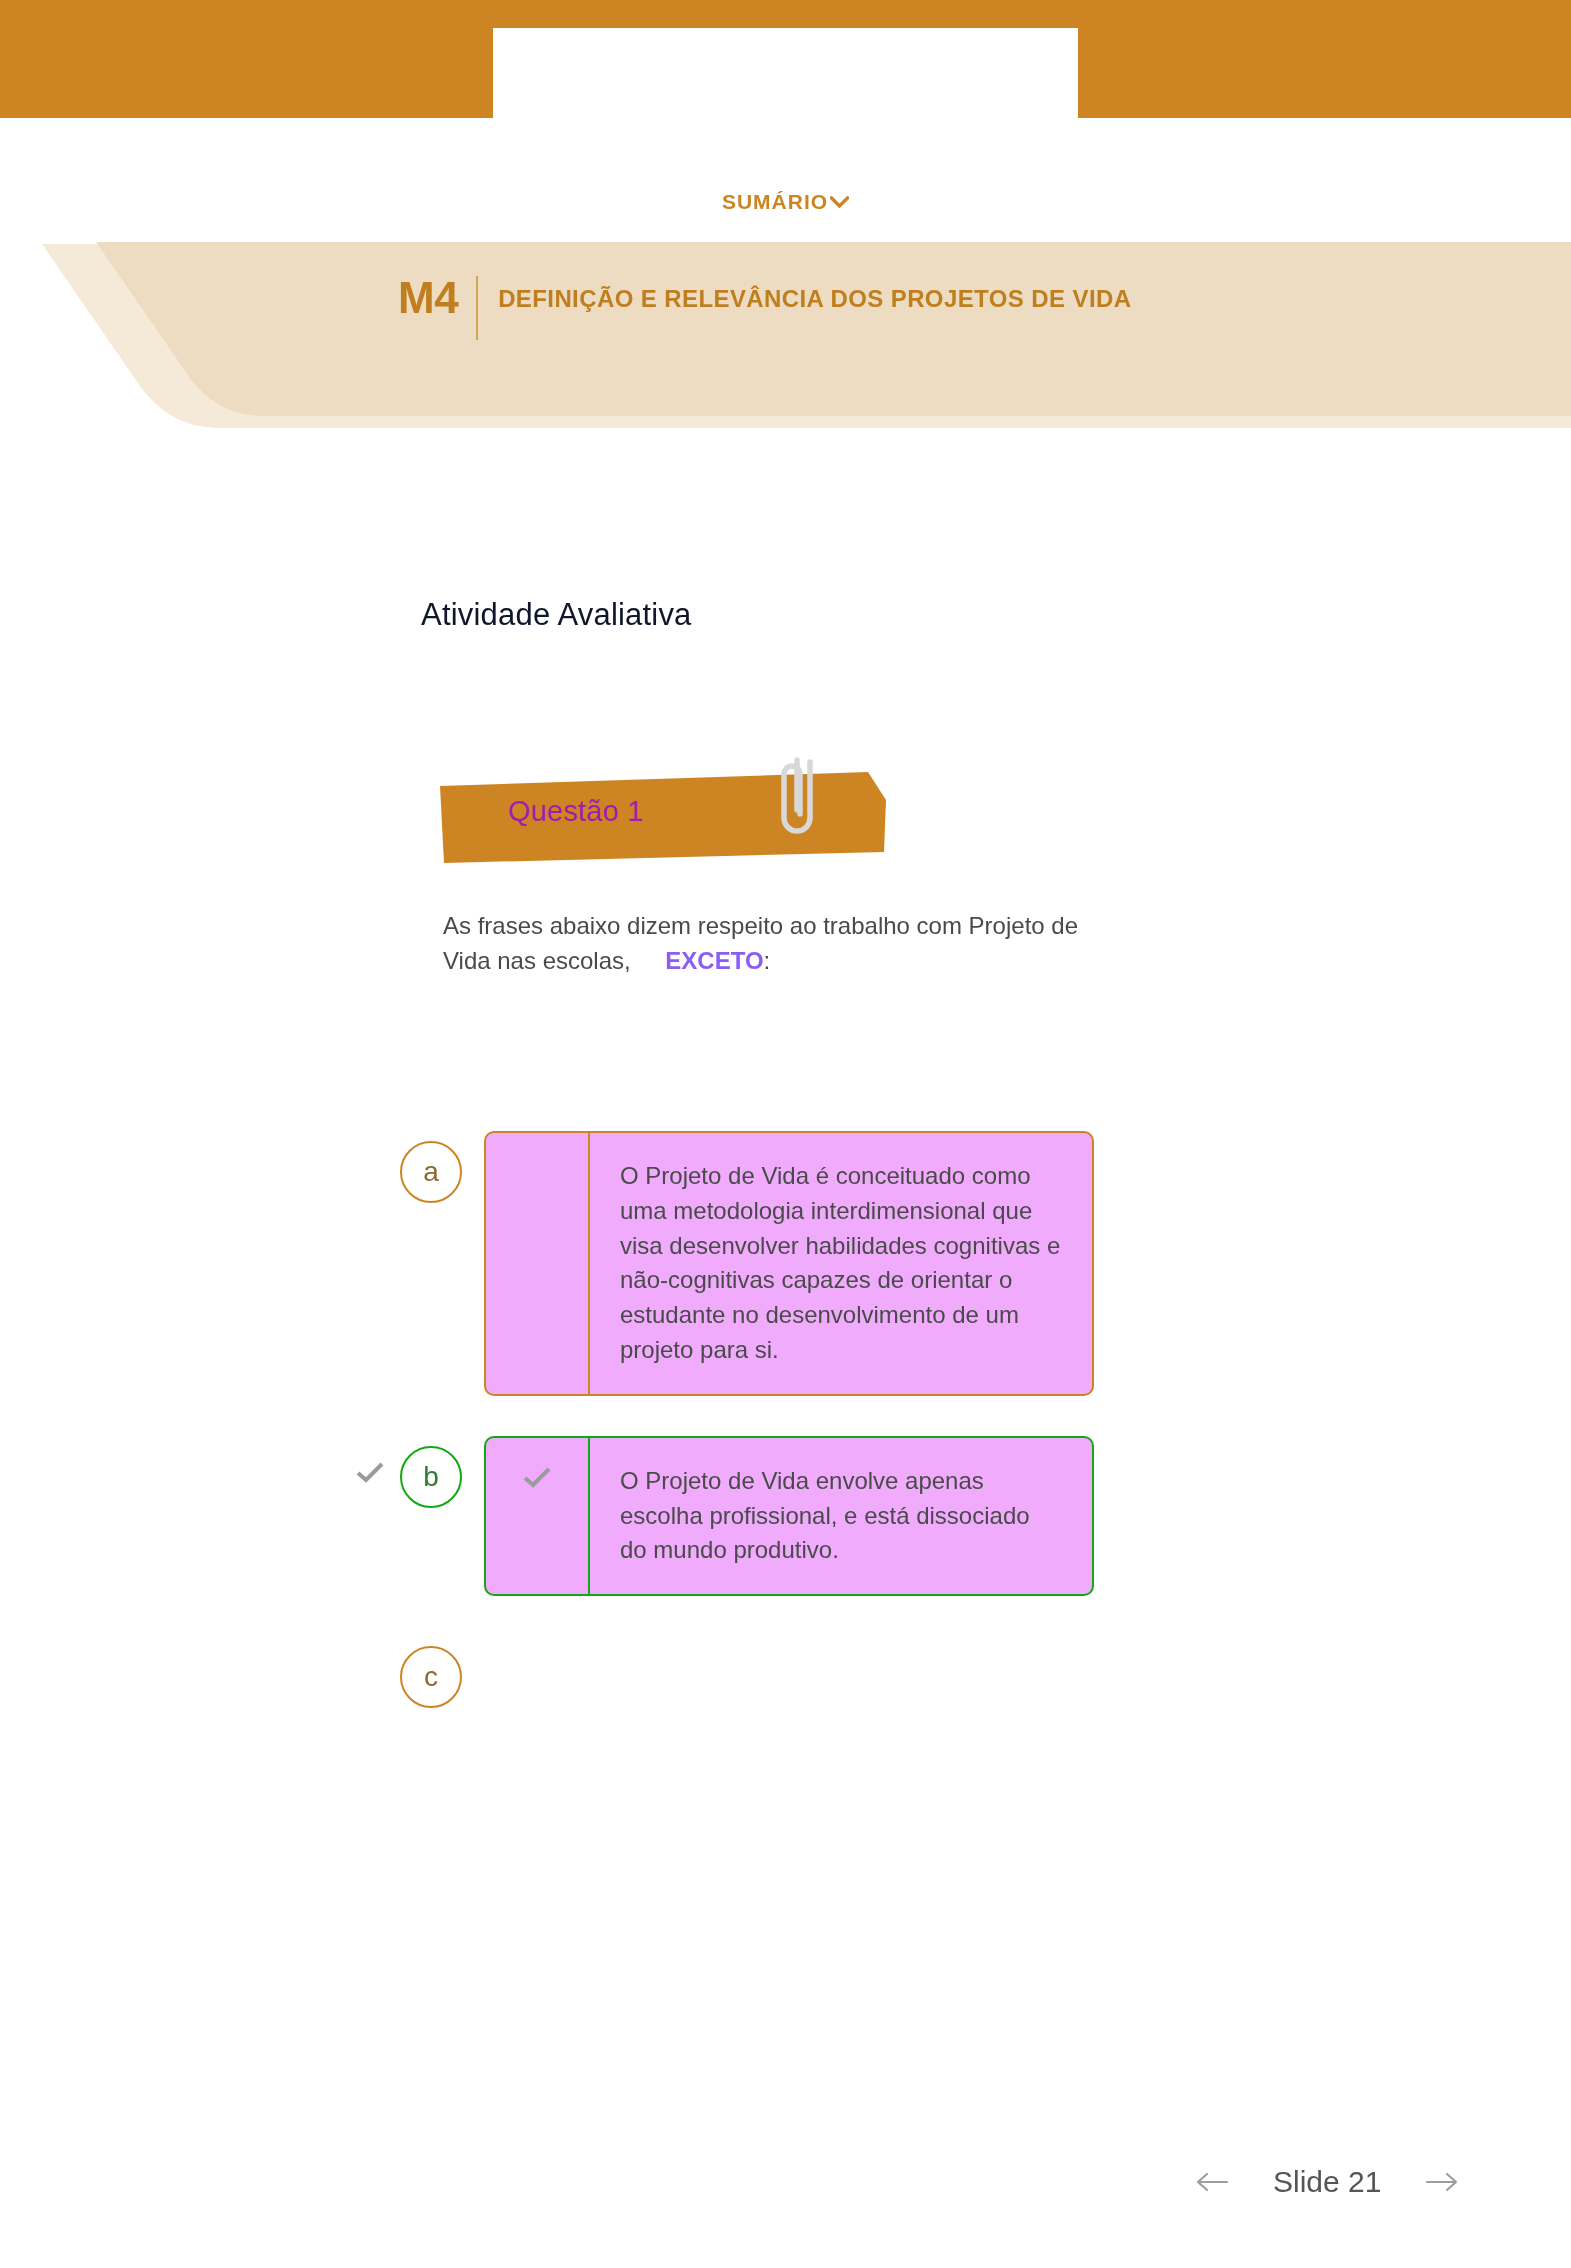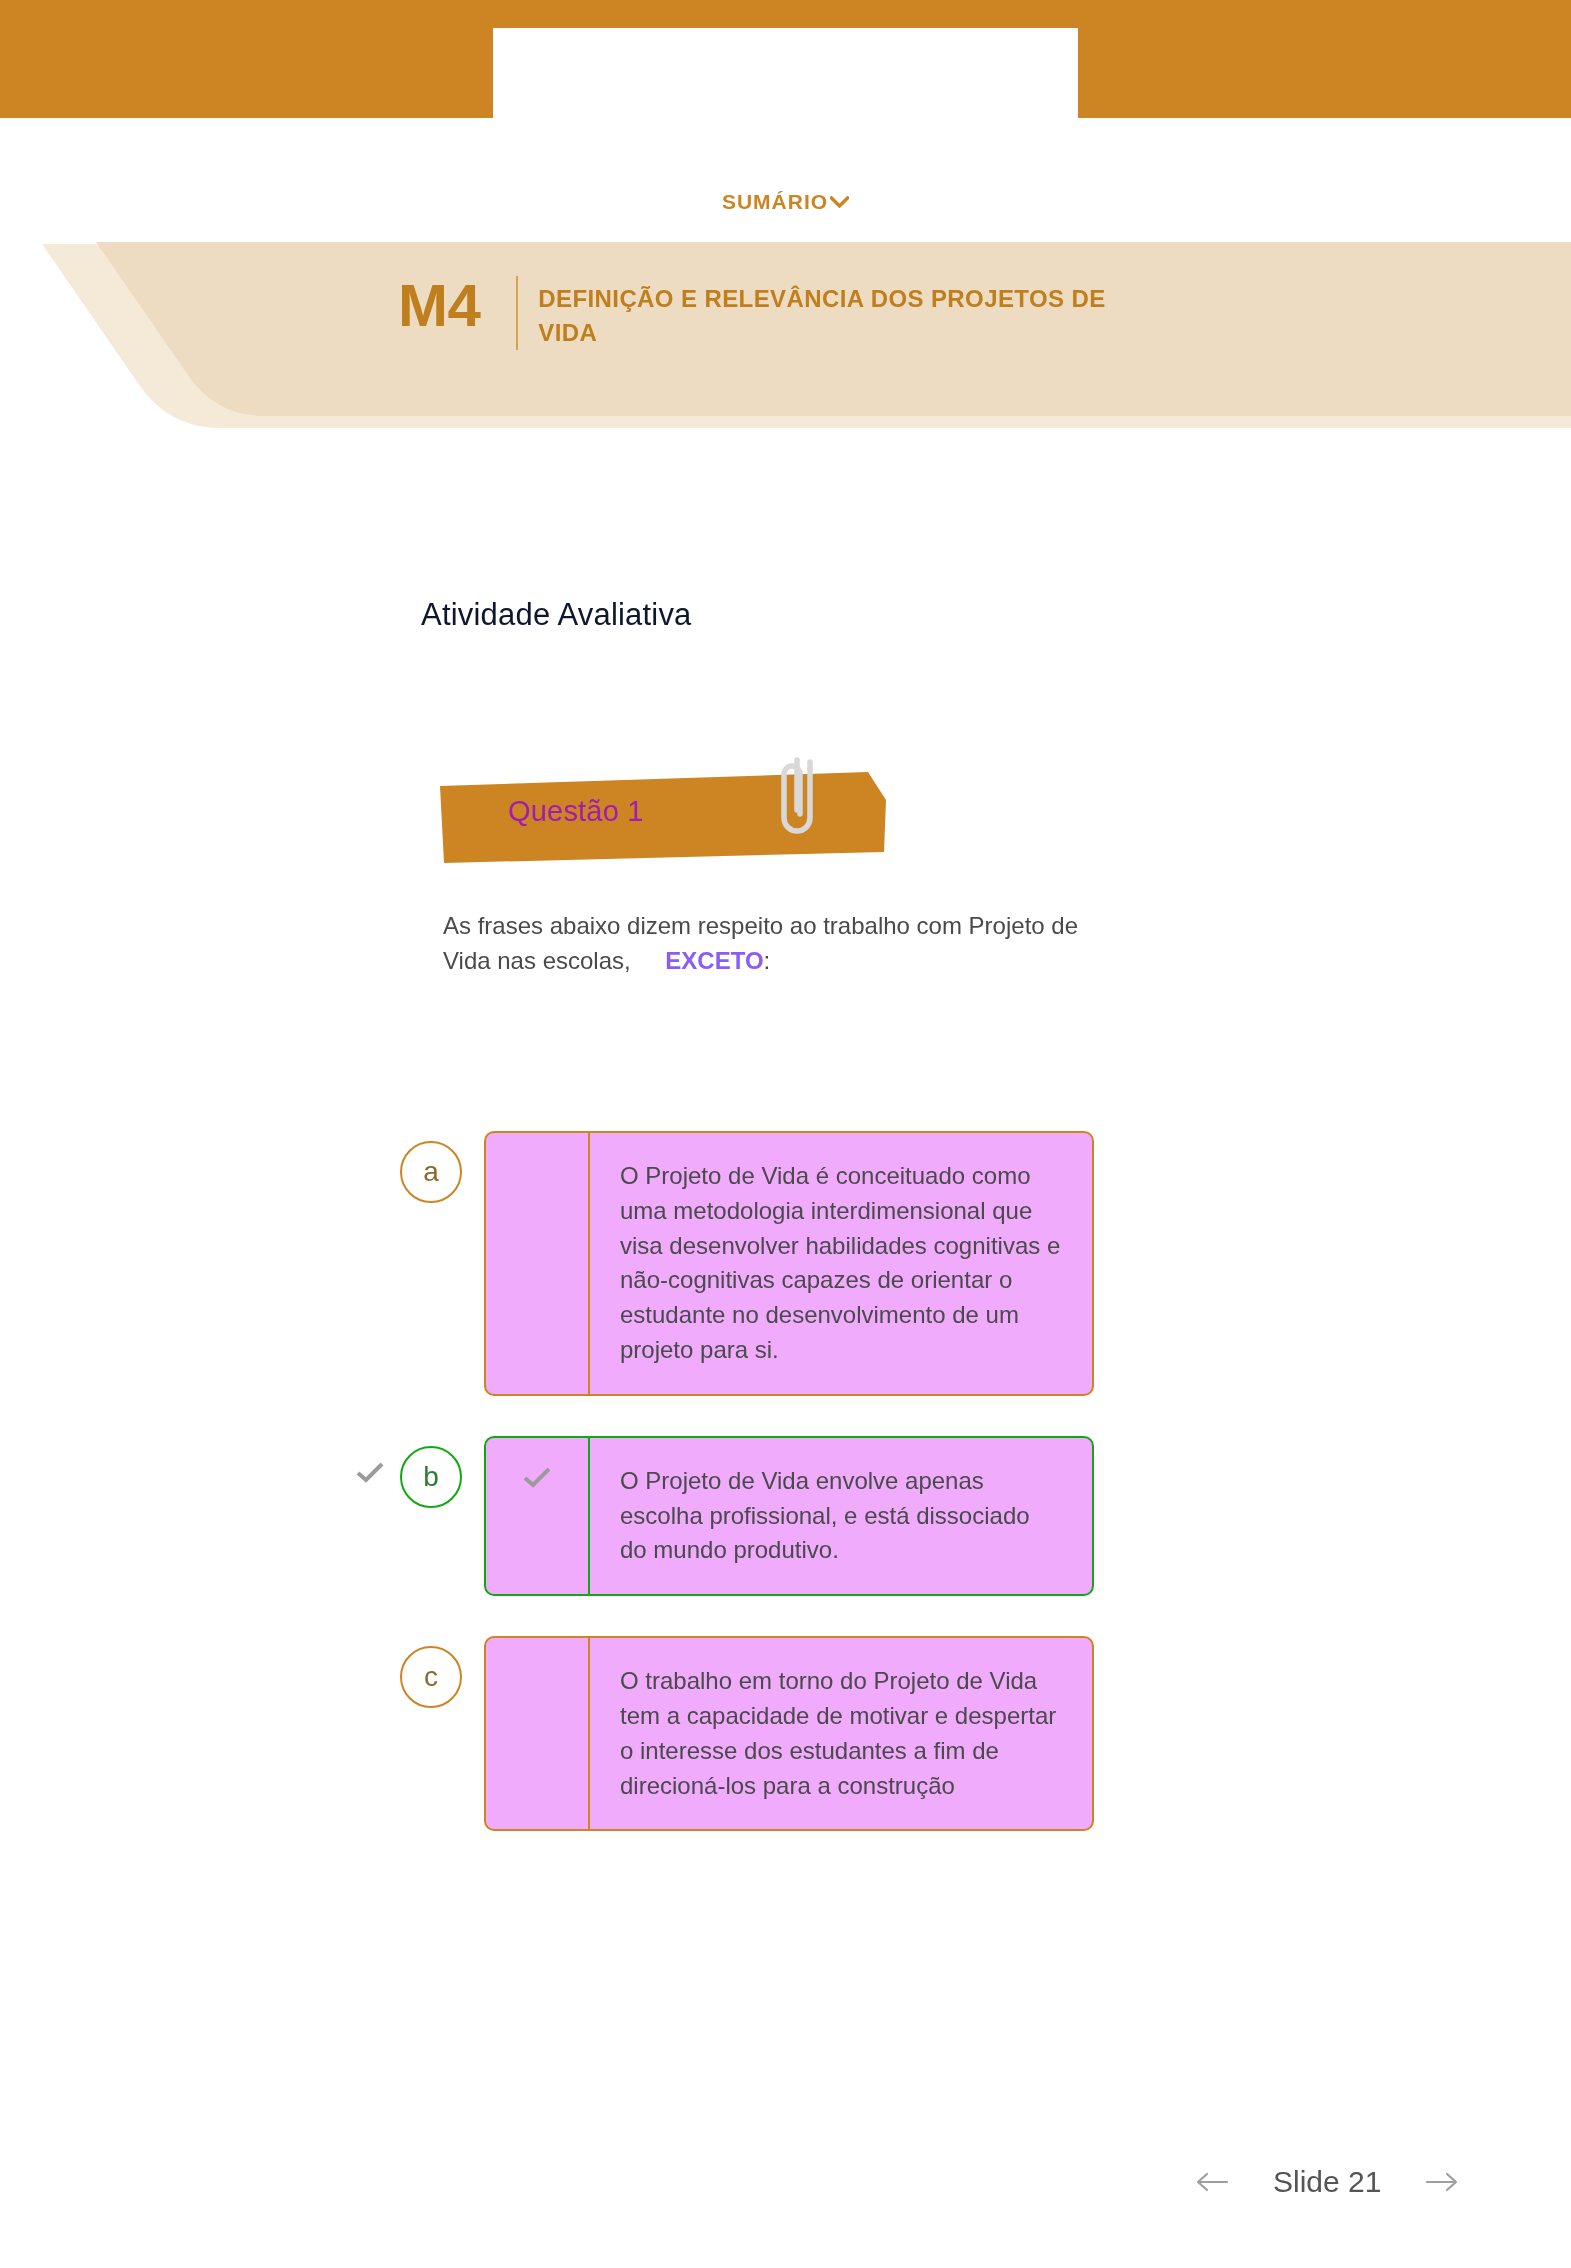--- a/index.html
+++ b/index.html
@@ -78,25 +78,25 @@
   #module-title-row {
     position: absolute;
     left: 398px;
     top: 276px;
     width: 760px;
     display: flex;
     align-items: flex-start;
   }
   #module-code {
     font-family: "Liberation Sans", sans-serif;
-    font-size: 60px;
+    font-size: 44px;
     font-weight: 700;
     color: #C07F1E;
     line-height: 1.0;
-    padding-right: 36px;
+    padding-right: 18px;
     letter-spacing: -0.5px;
     text-align: right;
   }
   #module-divider {
     width: 2px;
     align-self: stretch;
     background: #D6A256;
     margin-right: 20px;
     min-height: 64px;
   }
@@ -362,28 +362,20 @@
     </div>
   </div>
 
   <div class="option-row">
     <div class="option-outer-check">
       <svg class="check-mark check-hidden" viewBox="0 0 28 22">
         <path d="M2 12 L10 19 L26 3" fill="none" stroke="currentColor" stroke-width="4"></path>
       </svg>
     </div>
     <div class="option-letter">c</div>
-    <div class="option-card">
-      <div class="option-card-gutter">
-        <svg class="check-mark check-hidden" viewBox="0 0 28 22">
-          <path d="M2 12 L10 19 L26 3" fill="none" stroke="currentColor" stroke-width="4"></path>
-        </svg>
-      </div>
-      <div class="option-text">O trabalho em torno do Projeto de Vida tem a capacidade de motivar e despertar o interesse dos estudantes a fim de direcioná-los para a construção</div>
-    </div>
   </div>
 
 </div>
 
 <div id="slide-nav">
   <svg class="nav-arrow" viewBox="0 0 34 22">
     <path d="M32 11 L3 11 M12 3 L3 11 L12 19" fill="none" stroke="currentColor" stroke-width="2.2" stroke-linecap="round" stroke-linejoin="round"></path>
   </svg>
   <span id="slide-label">Slide 21</span>
   <svg class="nav-arrow" viewBox="0 0 34 22">

